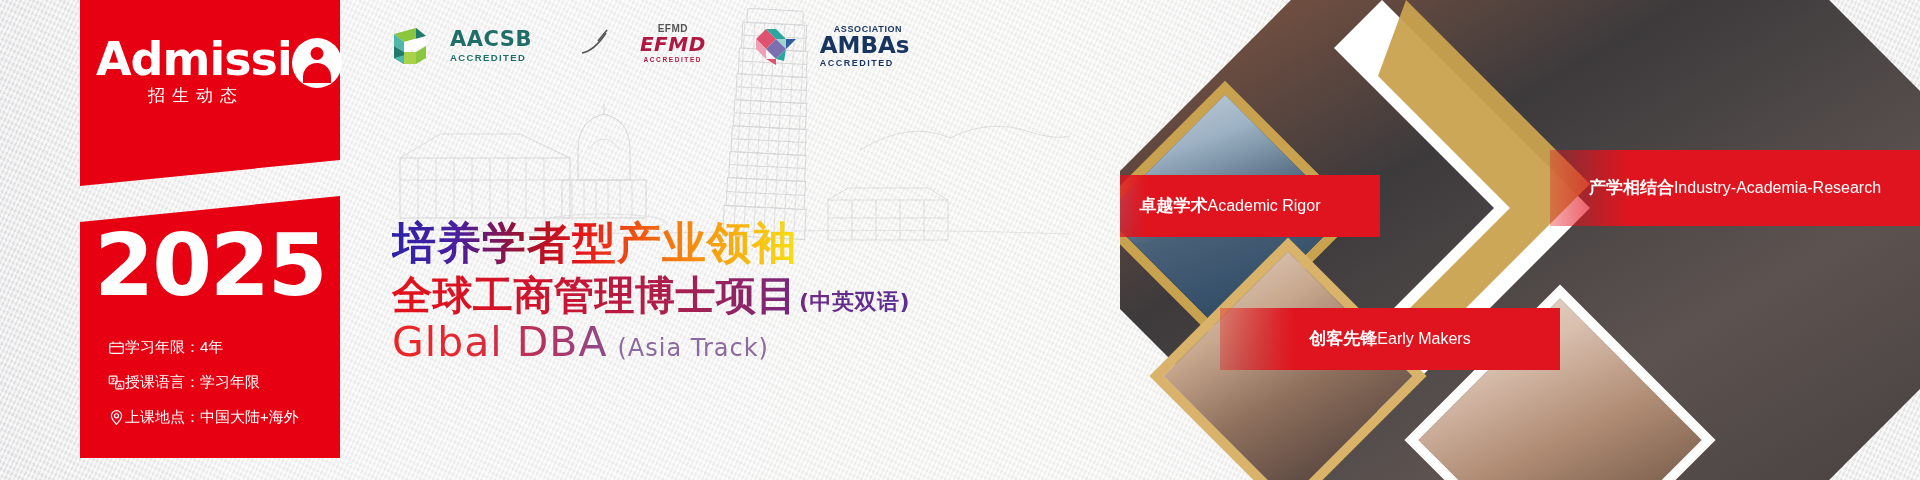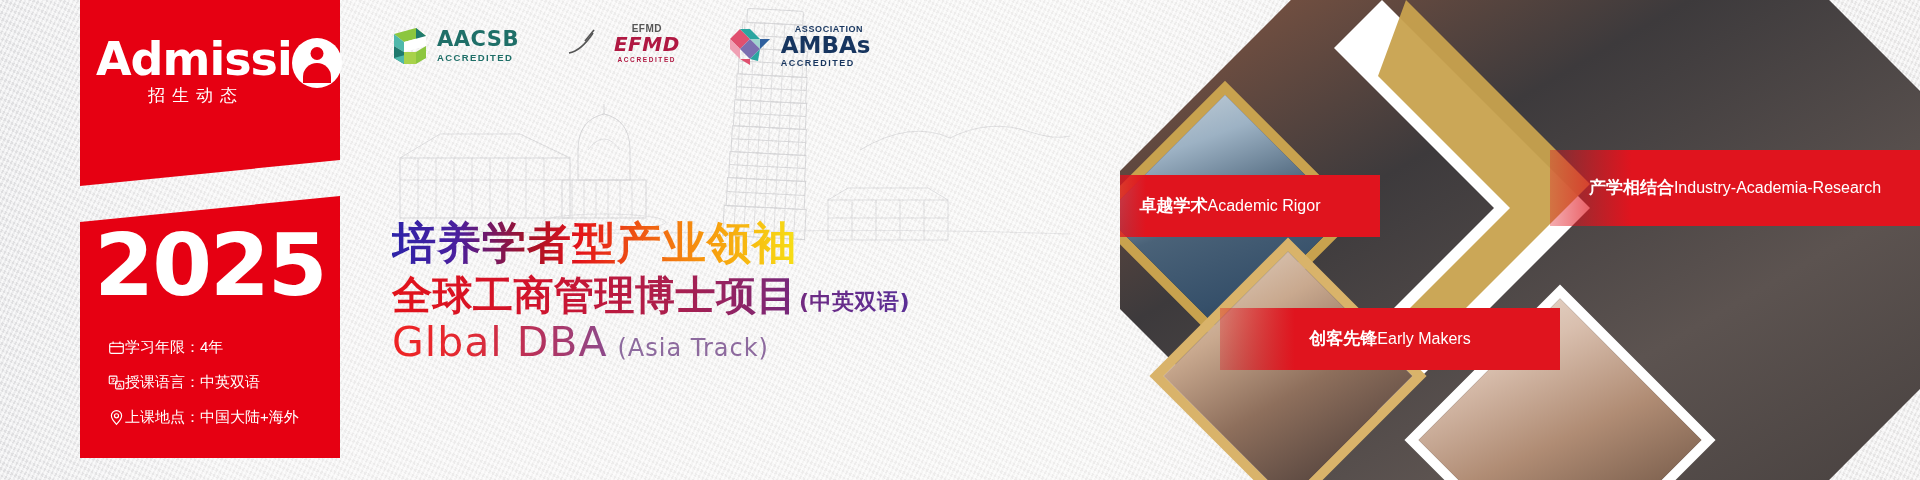--- a/index.html
+++ b/index.html
@@ -42,21 +42,21 @@
   .year{position:absolute;left:0;top:222px;width:260px;text-align:center;
     font-size:86px;line-height:86px;font-weight:800;color:#fff;letter-spacing:-2px;
     font-family:"DejaVu Sans",sans-serif;}
   .infolist{position:absolute;left:28px;top:330px;width:240px;}
   .inforow{display:flex;align-items:center;height:35px;color:#fff;font-size:15px;white-space:nowrap;}
   .inforow .ic{width:17px;height:17px;flex:0 0 17px;display:flex;align-items:center;justify-content:center;}
   .inforow svg{display:block;}
 
   
   .accreds{position:absolute;left:386px;top:24px;display:flex;align-items:flex-start;gap:48px;}
-  .acc{display:flex;align-items:center;gap:7px;}
+  .acc{display:flex;align-items:center;gap:20px;}
   .acc-txt{display:flex;flex-direction:column;line-height:1;}
   .aacsb-name{font-size:21px;font-weight:800;color:#1f6f68;letter-spacing:.5px;font-family:"DejaVu Sans",sans-serif;}
   .aacsb-sub{font-size:9.5px;font-weight:700;color:#1f6f68;letter-spacing:1.4px;margin-top:3px;}
   .equis-wrap{display:flex;flex-direction:column;align-items:center;line-height:1;}
   .efmd{font-size:10px;font-weight:700;color:#555;letter-spacing:.5px;}
   .equis-name{font-size:20px;font-weight:800;font-style:italic;color:#b01842;letter-spacing:.5px;font-family:"DejaVu Sans",sans-serif;}
   .equis-sub{font-size:6.5px;font-weight:700;color:#b01842;letter-spacing:1.6px;margin-top:3px;}
   .amba-txt{display:flex;flex-direction:column;line-height:1;}
   .amba-top{font-size:9px;font-weight:700;color:#17355f;letter-spacing:.6px;margin-left:14px;}
   .amba-name{font-size:23px;font-weight:700;color:#17355f;letter-spacing:0;font-family:"DejaVu Sans",sans-serif;}
@@ -213,21 +213,21 @@
       </div>
       <div class="inforow">
         <span class="ic">
           <svg width="17" height="17" viewBox="0 0 20 20" fill="none" stroke="#fff" stroke-width="1.3">
             <rect x="1.5" y="2.5" width="9" height="9" rx="1"></rect>
             <rect x="9" y="8.5" width="9.5" height="9" rx="1"></rect>
             <path d="M3.5 5.5h5M6 5.5v4M4 9.5c2 0 3.2-1 3.6-2.2" stroke-width="1"></path>
             <path d="M13.8 11l2.2 5M13.8 11l-2.2 5M12.4 14.5h2.8" stroke-width="1"></path>
           </svg>
         </span>
-        <span>授课语言：中英双语</span>
+        <span>授课语言：学习年限</span>
       </div>
       <div class="inforow">
         <span class="ic">
           <svg width="17" height="17" viewBox="0 0 20 20" fill="none" stroke="#fff" stroke-width="1.4">
             <path d="M10 18c0 0 6-6.2 6-10A6 6 0 0 0 4 8c0 3.8 6 10 6 10z"></path>
             <circle cx="10" cy="8" r="2.4"></circle>
           </svg>
         </span>
         <span>上课地点：中国大陆+海外</span>
       </div>

